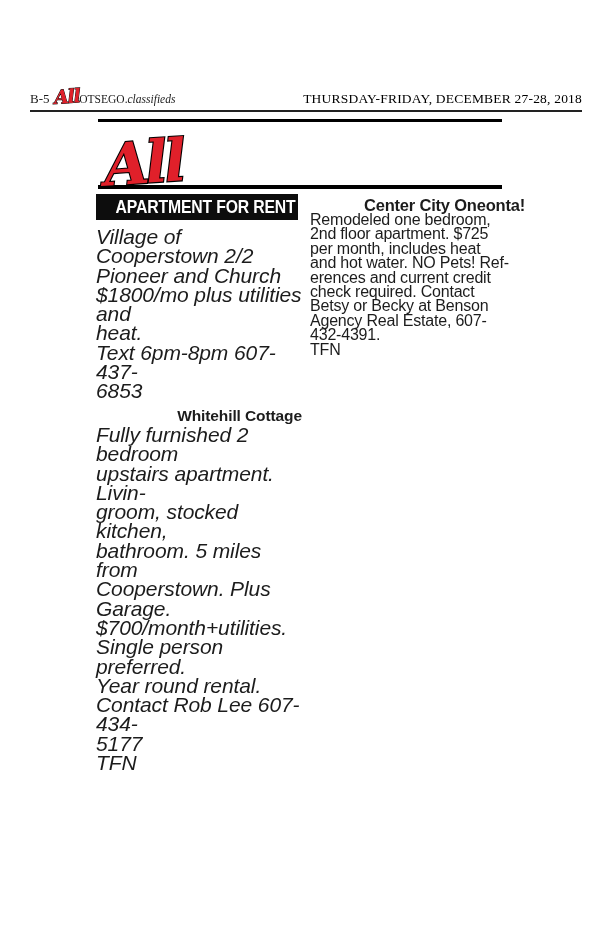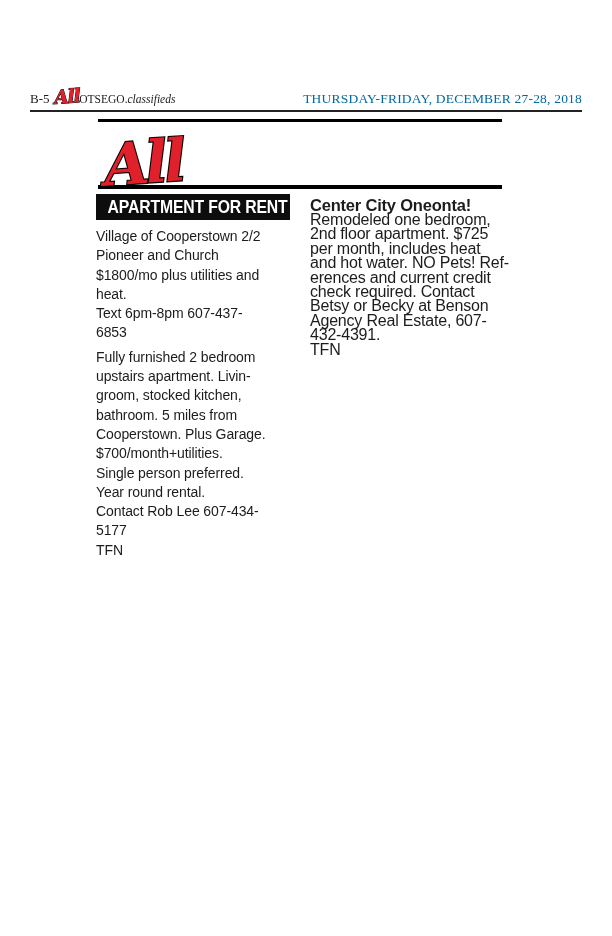--- a/index.html
+++ b/index.html
@@ -29,21 +29,21 @@
     -webkit-text-stroke:0.9px #000;
     paint-order:stroke fill;
     letter-spacing:-0.06em;
     display:inline-block;transform:rotate(-4deg);
   }
   .mini-script{font-size:19px;line-height:1;margin-right:0px;}
   .mini-caps{font-family:"Liberation Serif",serif;font-size:11.5px;color:#1a1a1a;}
   .mini-dot{font-family:"Liberation Serif",serif;font-size:11.5px;color:#1a1a1a;}
   .mini-italic{font-family:"Liberation Serif",serif;font-style:italic;font-size:11.5px;color:#1a1a1a;}
   .top-date{
-    font-family:"Liberation Serif",serif;font-size:13.5px;color:#0369a1;
+    font-family:"Liberation Serif",serif;font-size:13.5px;color:#000000;
     letter-spacing:0.2px;white-space:nowrap;
   }
   .header-rule{
     position:absolute;left:30px;top:69px;width:552px;height:2px;background:#222;
   }
 
   
   .masthead{
     position:absolute;left:98px;top:78px;width:404px;height:63px;
     border-top:3px solid #000;border-bottom:4px solid #000;
@@ -57,36 +57,37 @@
     position:absolute;left:102px;bottom:5px;white-space:nowrap;line-height:1;
   }
   .mast-caps{font-family:"Liberation Serif",serif;font-size:42px;color:#111;letter-spacing:1px;}
   .mast-dot{font-family:"Liberation Serif",serif;font-size:42px;color:#111;}
   .mast-italic{font-family:"Liberation Serif",serif;font-style:italic;font-size:42px;color:#111;letter-spacing:0.5px;}
 
   
   .cat-bar{
     position:absolute;left:96px;top:153px;width:194px;height:26px;
     background:var(--bar-black,#0d0d0d);
+    padding-left:8px;
   }
   .cat-bar span{
     display:inline-block;color:#fff;font-weight:bold;font-size:19px;
     line-height:26px;padding-left:14px;white-space:nowrap;
     transform:scaleX(0.83);transform-origin:left center;
     letter-spacing:-0.2px;
   }
 
   
   .col-left{position:absolute;left:96px;top:186px;width:206px;}
   .col-right{position:absolute;left:310px;top:157px;width:215px;}
   .listing + .listing{margin-top:5px;}
-  .listing-title{font-weight:bold;}
+  .listing-title{font-weight:bold;text-align:right;}
   .listing-body{white-space:pre-line;}
   .col-left .listing-title{font-size:15.5px;line-height:19.3px;letter-spacing:-0.1px;}
-  .col-left .listing-body{font-size:14px;line-height:19.3px;letter-spacing:-0.1px;}
+  .col-left .listing-body{font-size:21px;line-height:19.3px;letter-spacing:-0.1px;font-style:italic;}
   .col-right .listing-title{font-size:16.5px;line-height:15px;letter-spacing:-0.2px;}
   .col-right .listing-body{font-size:16px;line-height:14.4px;letter-spacing:-0.2px;}
 </style>
 </head>
 <body style="--brand-red: #e0202a; --bar-black: #0d0d0d;">
 
 <div class="page">
 
   <div class="top-header">
     <div class="top-left">
@@ -111,20 +112,21 @@
   <div class="col-left">
     <div class="listing">
       <div class="listing-body">Village of Cooperstown 2/2
 Pioneer and Church
 $1800/mo plus utilities and
 heat.
 Text 6pm-8pm 607-437-
 6853</div>
     </div>
     <div class="listing">
+      <div class="listing-title">Whitehill Cottage</div>
       <div class="listing-body">Fully furnished 2 bedroom
 upstairs apartment. Livin-
 groom, stocked kitchen,
 bathroom. 5 miles from
 Cooperstown. Plus Garage.
 $700/month+utilities.
 Single person preferred.
 Year round rental.
 Contact Rob Lee 607-434-
 5177

